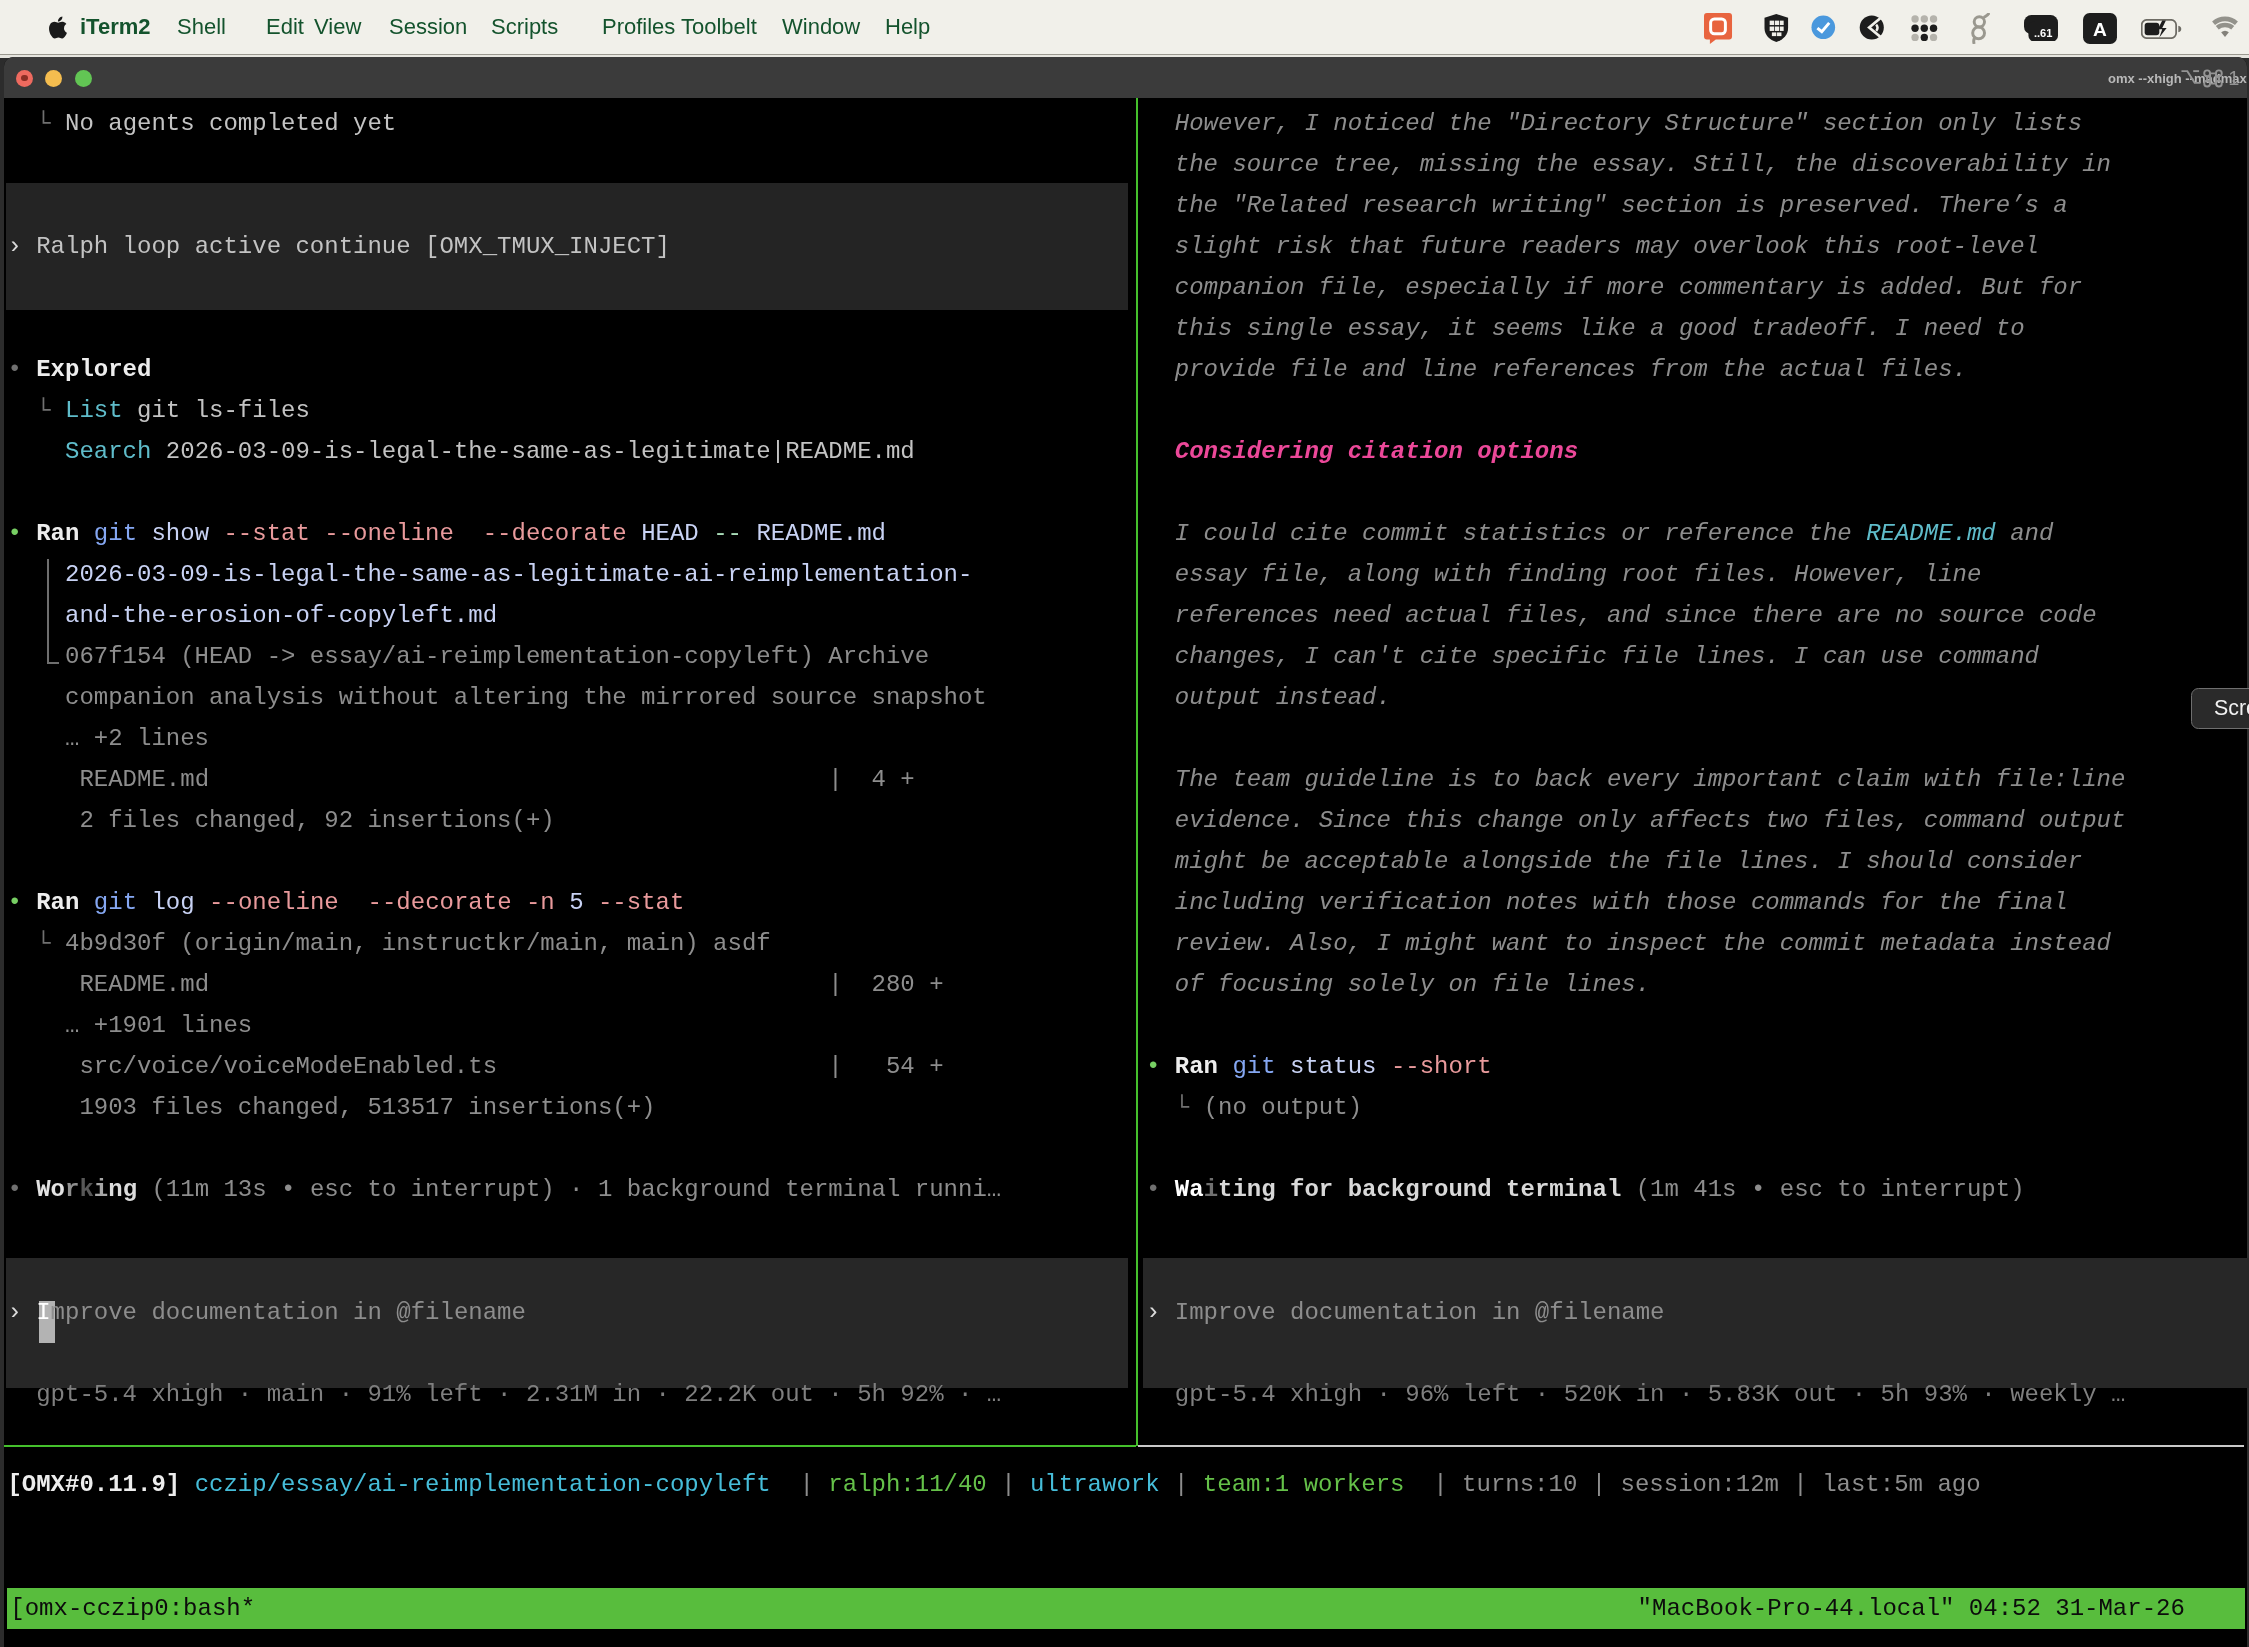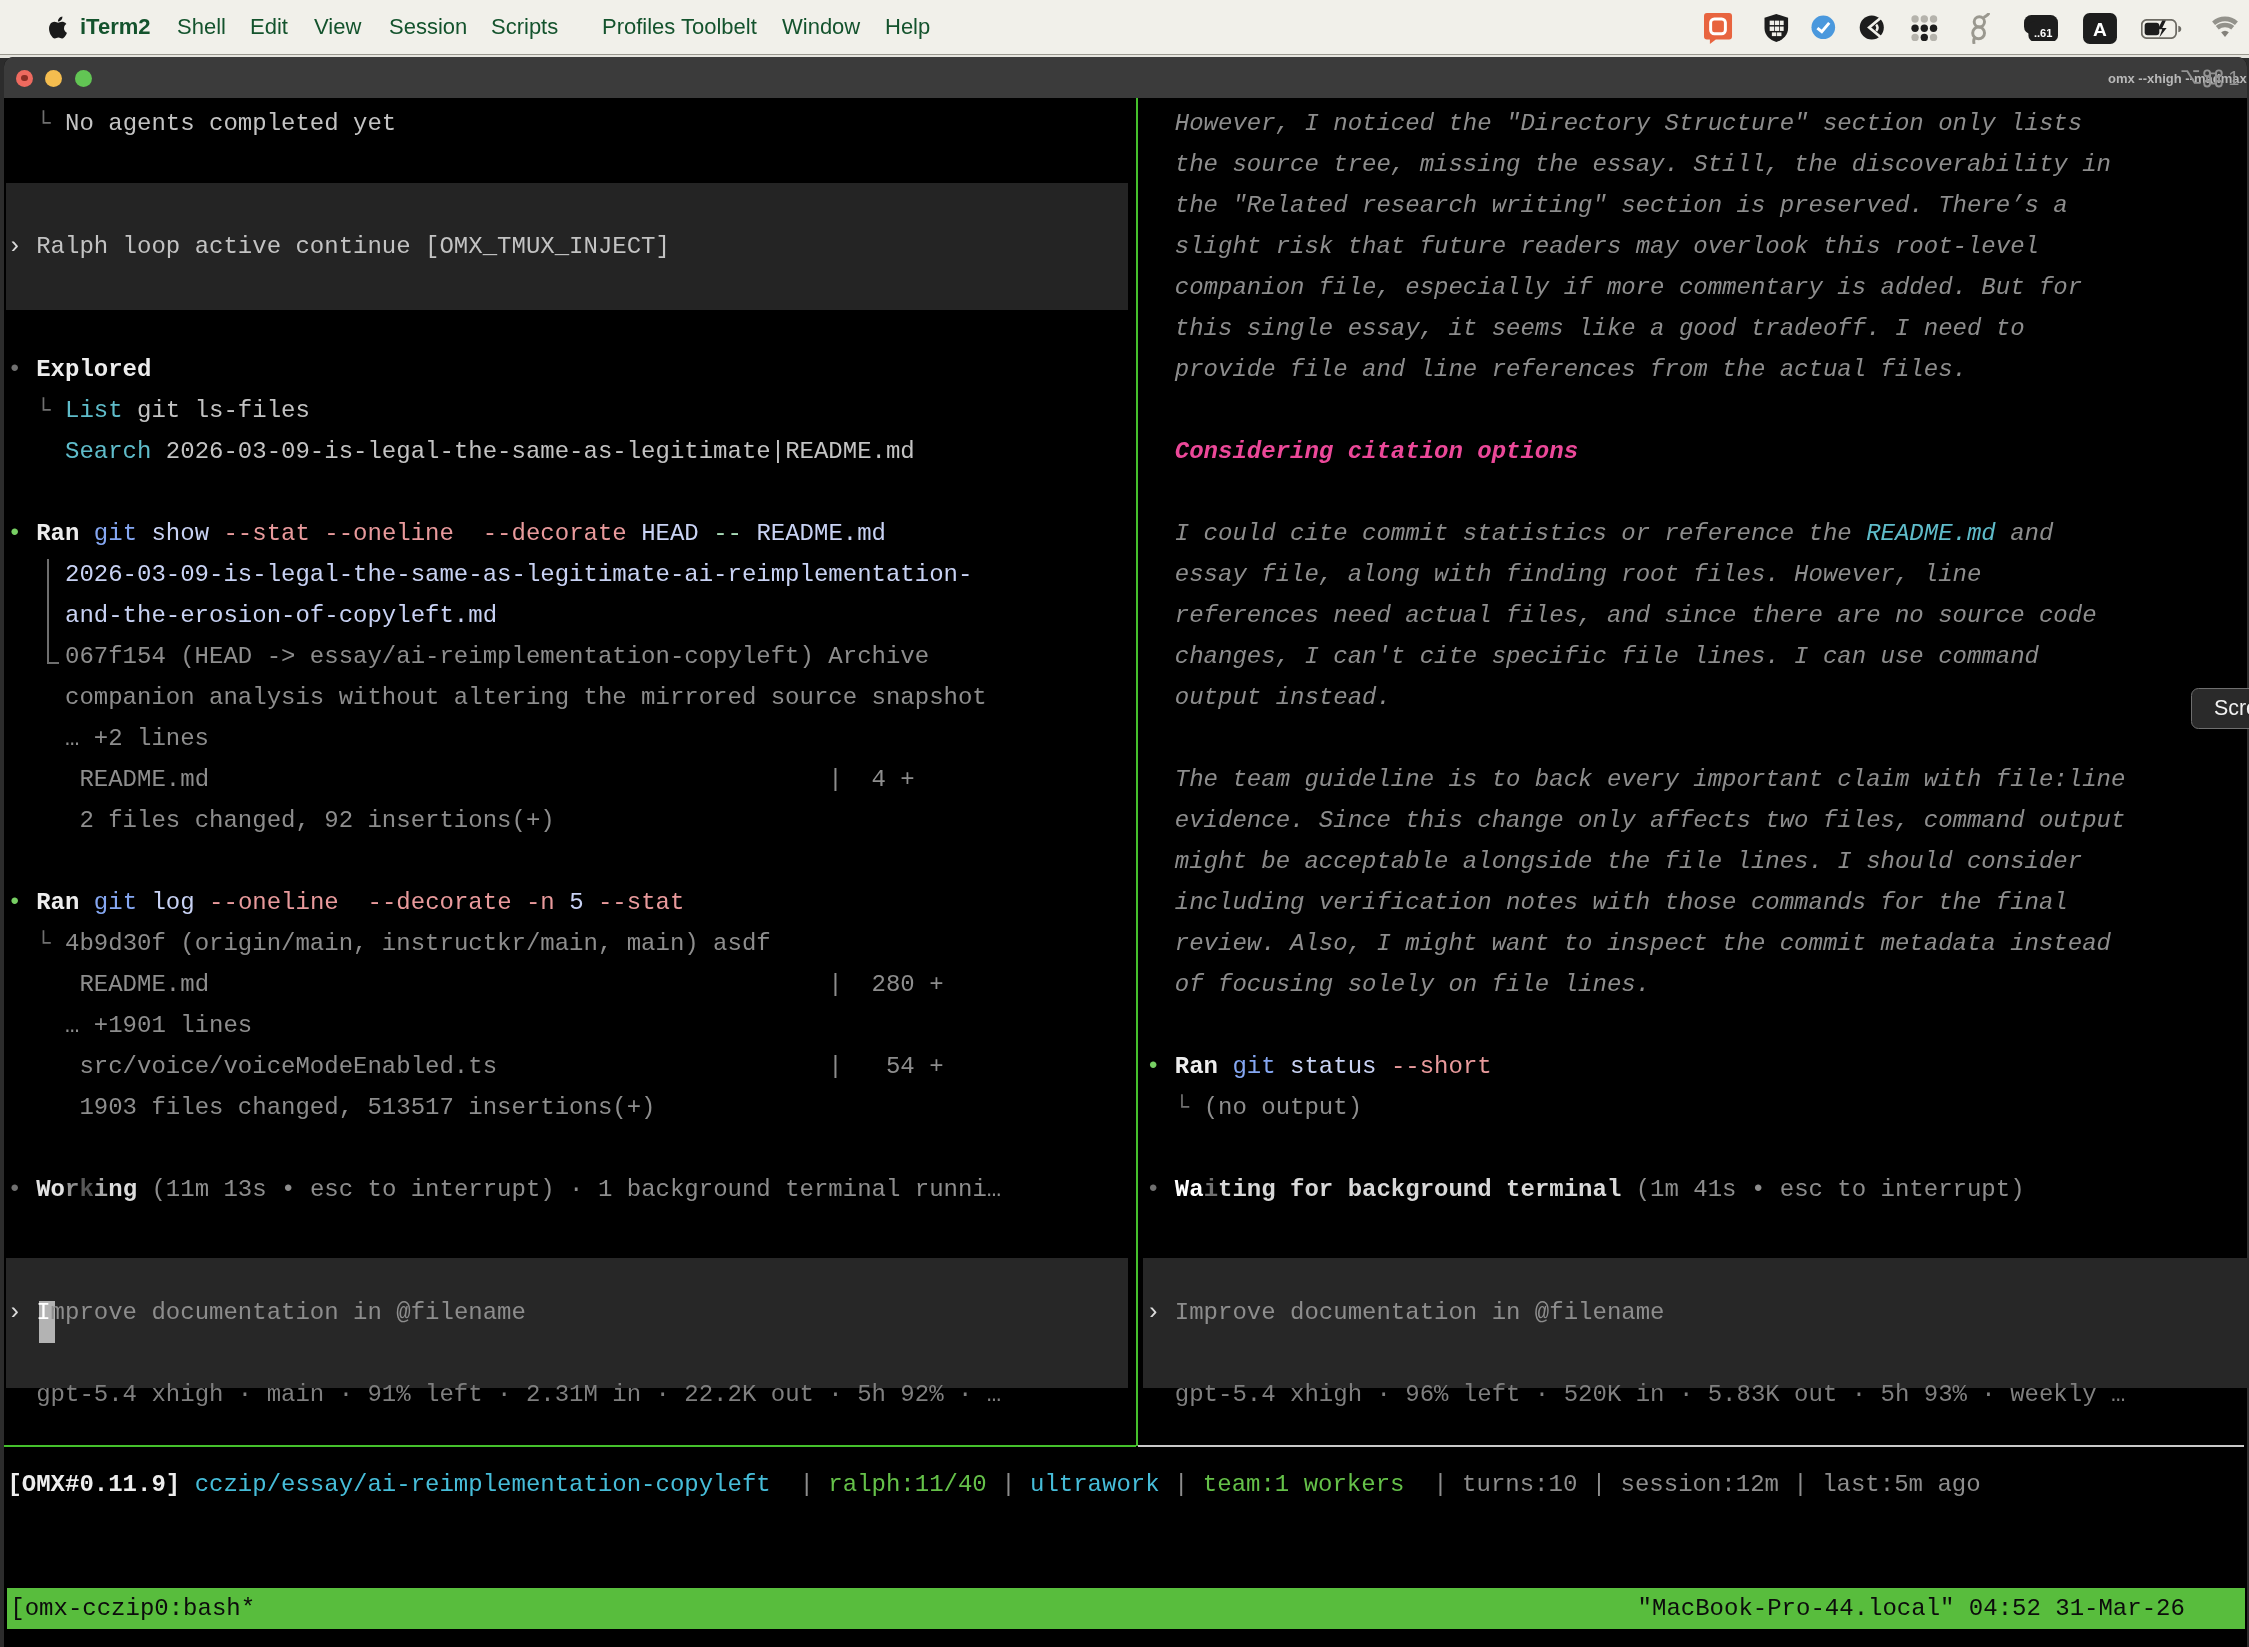--- a/index.html
+++ b/index.html
@@ -29,21 +29,21 @@
 .omxw{color:#ededed;font-weight:bold}
 .omxc{color:#46bdd9}.omxg{color:#65c149}
 </style></head>
 <body>
 <div id="menubar">
 <svg style="position:absolute;left:47px;top:15.5px" width="22" height="23" viewBox="0 0 24 24">
       <path fill="#1a1a1a" d="M12.152 6.896c-.948 0-2.415-1.078-3.96-1.04-2.04.027-3.91 1.183-4.961 3.014-2.117 3.675-.546 9.103 1.519 12.09 1.013 1.454 2.208 3.09 3.792 3.039 1.52-.065 2.09-.987 3.935-.987 1.831 0 2.35.987 3.96.948 1.637-.026 2.676-1.48 3.676-2.948 1.156-1.688 1.636-3.325 1.662-3.415-.039-.013-3.182-1.221-3.22-4.857-.026-3.04 2.48-4.494 2.597-4.559-1.429-2.09-3.623-2.324-4.39-2.376-2-.156-3.675 1.09-4.61 1.09zM15.53 3.83c.843-1.012 1.4-2.427 1.245-3.83-1.207.052-2.662.805-3.532 1.818-.78.896-1.454 2.338-1.273 3.714 1.338.104 2.715-.688 3.559-1.701"></path>
     </svg>
 <div class="mi" style="left:80px;font-weight:bold">iTerm2</div>
 <div class="mi" style="left:177px">Shell</div>
-<div class="mi" style="left:250px">Edit</div>
+<div class="mi" style="left:266px">Edit</div>
 <div class="mi" style="left:314px">View</div>
 <div class="mi" style="left:389px">Session</div>
 <div class="mi" style="left:491px">Scripts</div>
 <div class="mi" style="left:602px">Profiles</div>
 <div class="mi" style="left:681px">Toolbelt</div>
 <div class="mi" style="left:782px">Window</div>
 <div class="mi" style="left:885px">Help</div>
 <svg style="position:absolute;left:1704px;top:13.3px" width="29.5" height="31" viewBox="0 0 40 42">
       <path fill="#e8643f" d="M4 0h30a4 4 0 0 1 4 4v28a4 4 0 0 1-4 4H16l-8 6v-6H4a4 4 0 0 1-4-4V4a4 4 0 0 1 4-4z"></path>
       <rect x="9" y="8" width="20" height="20" rx="5" fill="none" stroke="#fff" stroke-width="4"></rect>

